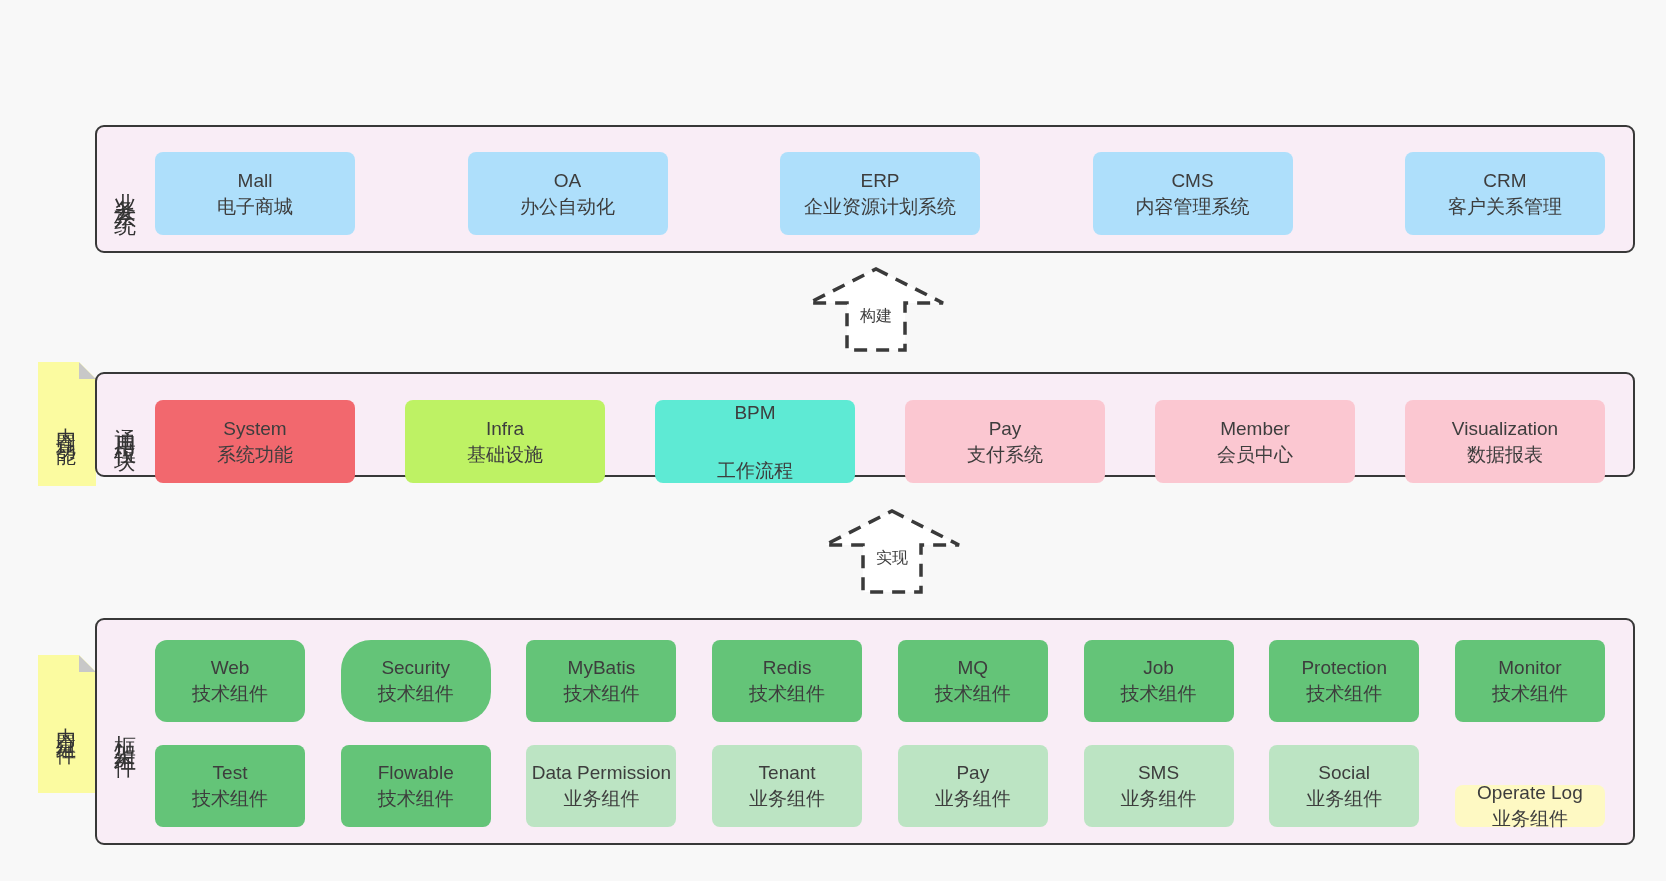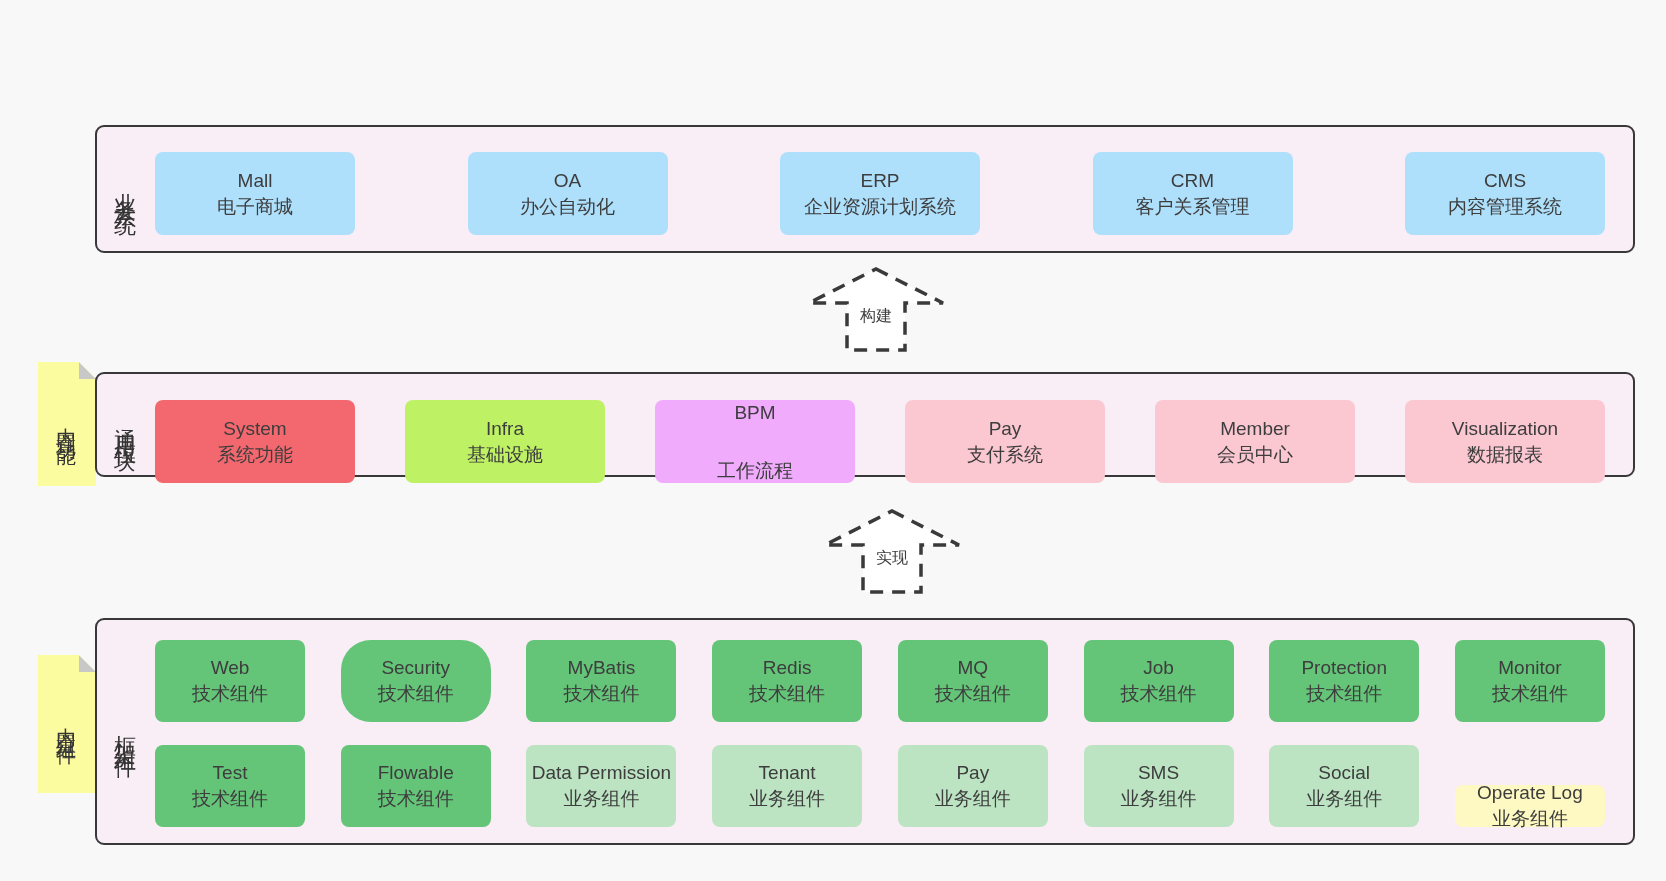--- a/index.html
+++ b/index.html
@@ -150,26 +150,26 @@
         </div>
         <div class="card" style="background: rgb(174, 223, 251);">
           <div class="card-name">OA</div>
           <div class="card-desc">办公自动化</div>
         </div>
         <div class="card" style="background: rgb(174, 223, 251);">
           <div class="card-name">ERP</div>
           <div class="card-desc">企业资源计划系统</div>
         </div>
         <div class="card" style="background: rgb(174, 223, 251);">
+          <div class="card-name">CMS</div>
+          <div class="card-desc">内容管理系统</div>
+        </div>
+        <div class="card" style="background: rgb(174, 223, 251);">
           <div class="card-name">CRM</div>
           <div class="card-desc">客户关系管理</div>
-        </div>
-        <div class="card" style="background: rgb(174, 223, 251);">
-          <div class="card-name">CMS</div>
-          <div class="card-desc">内容管理系统</div>
         </div>
       </div>
   </div>
 
   <div class="arrow-wrap arrow-1">
     <svg width="140" height="88" viewBox="0 0 140 88">
       <path d="M70 3 L137 37 L99 37 L99 84 L41 84 L41 37 L3 37 Z" fill="#ffffff" stroke="#3a3a3a" stroke-width="3.5" stroke-dasharray="13 9"></path>
     </svg>
     <span class="arrow-label">构建</span>
   </div>
@@ -178,21 +178,21 @@
     <div class="side-label">通用模块</div>
     <div class="cards-row cards-6">
         <div class="card" style="background: rgb(242, 104, 110);">
           <div class="card-name">System</div>
           <div class="card-desc">系统功能</div>
         </div>
         <div class="card" style="background: #bef264;">
           <div class="card-name">Infra</div>
           <div class="card-desc">基础设施</div>
         </div>
-        <div class="card" style="background: #f0abfc; gap: 32px;">
+        <div class="card" style="background: #5eead4; gap: 32px;">
           <div class="card-name">BPM</div>
           <div class="card-desc">工作流程</div>
         </div>
         <div class="card" style="background: rgb(251, 199, 209);">
           <div class="card-name">Pay</div>
           <div class="card-desc">支付系统</div>
         </div>
         <div class="card" style="background: rgb(251, 199, 209);">
           <div class="card-name">Member</div>
           <div class="card-desc">会员中心</div>
@@ -207,21 +207,21 @@
   <div class="arrow-wrap arrow-2">
     <svg width="140" height="88" viewBox="0 0 140 88">
       <path d="M70 3 L137 37 L99 37 L99 84 L41 84 L41 37 L3 37 Z" fill="#ffffff" stroke="#3a3a3a" stroke-width="3.5" stroke-dasharray="13 9"></path>
     </svg>
     <span class="arrow-label">实现</span>
   </div>
 
   <div class="band band-3">
     <div class="side-label">框架组件</div>
     <div class="cards-row cards-8 row-1">
-        <div class="card" style="background: rgb(100, 196, 120);">
+        <div class="card" style="background: rgb(100, 196, 120); border-radius: 12px;">
           <div class="card-name">Web</div>
           <div class="card-desc">技术组件</div>
         </div>
         <div class="card" style="background: rgb(100, 196, 120); border-radius: 30px;">
           <div class="card-name">Security</div>
           <div class="card-desc">技术组件</div>
         </div>
         <div class="card" style="background: rgb(100, 196, 120);">
           <div class="card-name">MyBatis</div>
           <div class="card-desc">技术组件</div>

